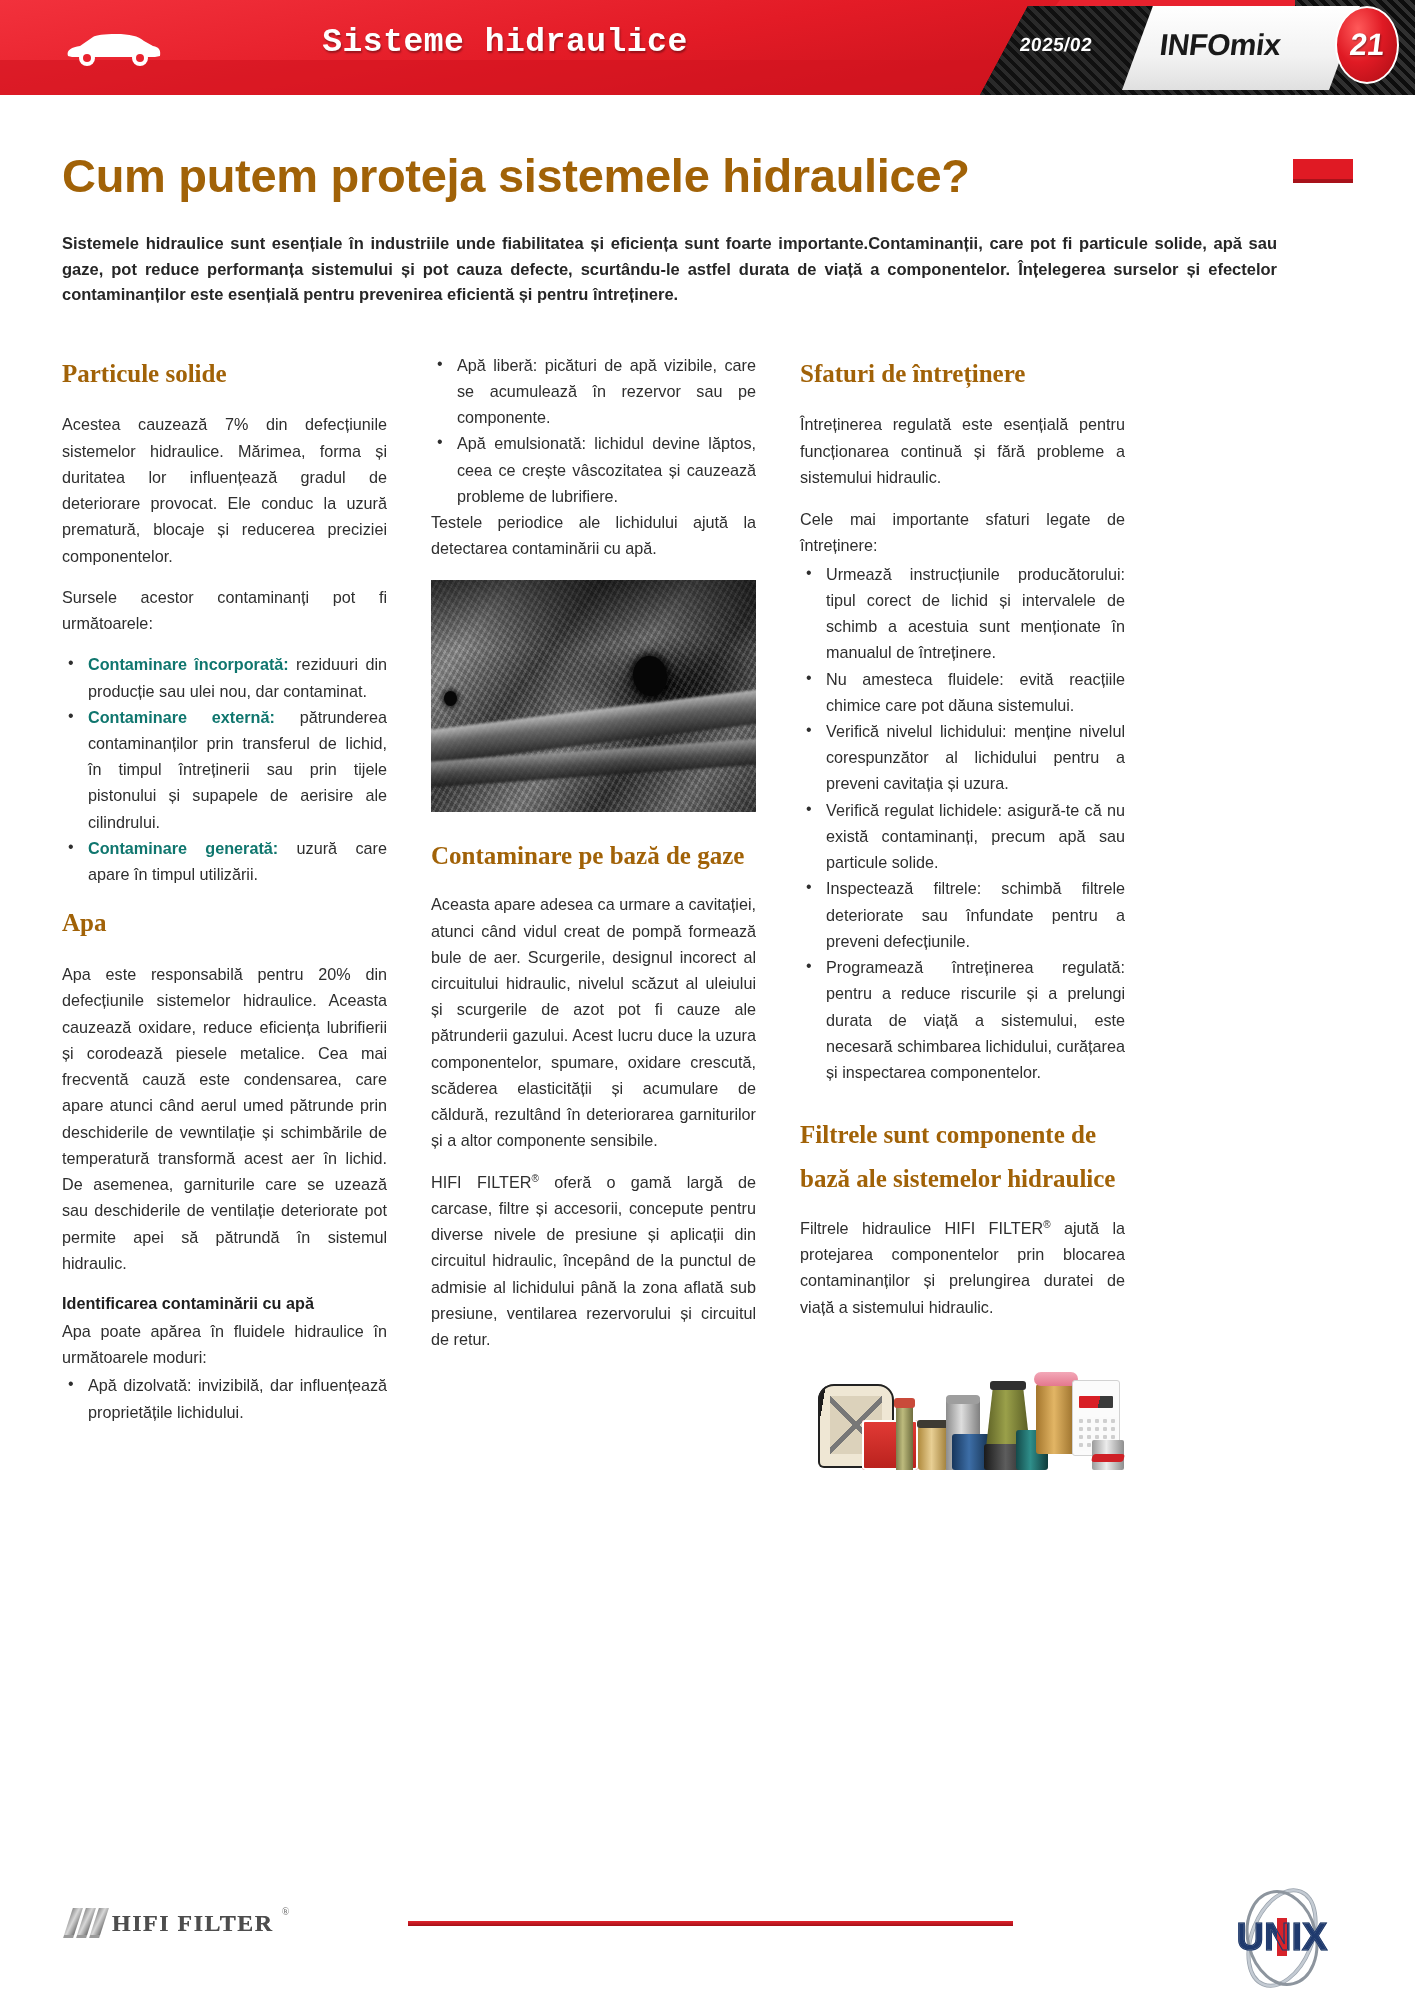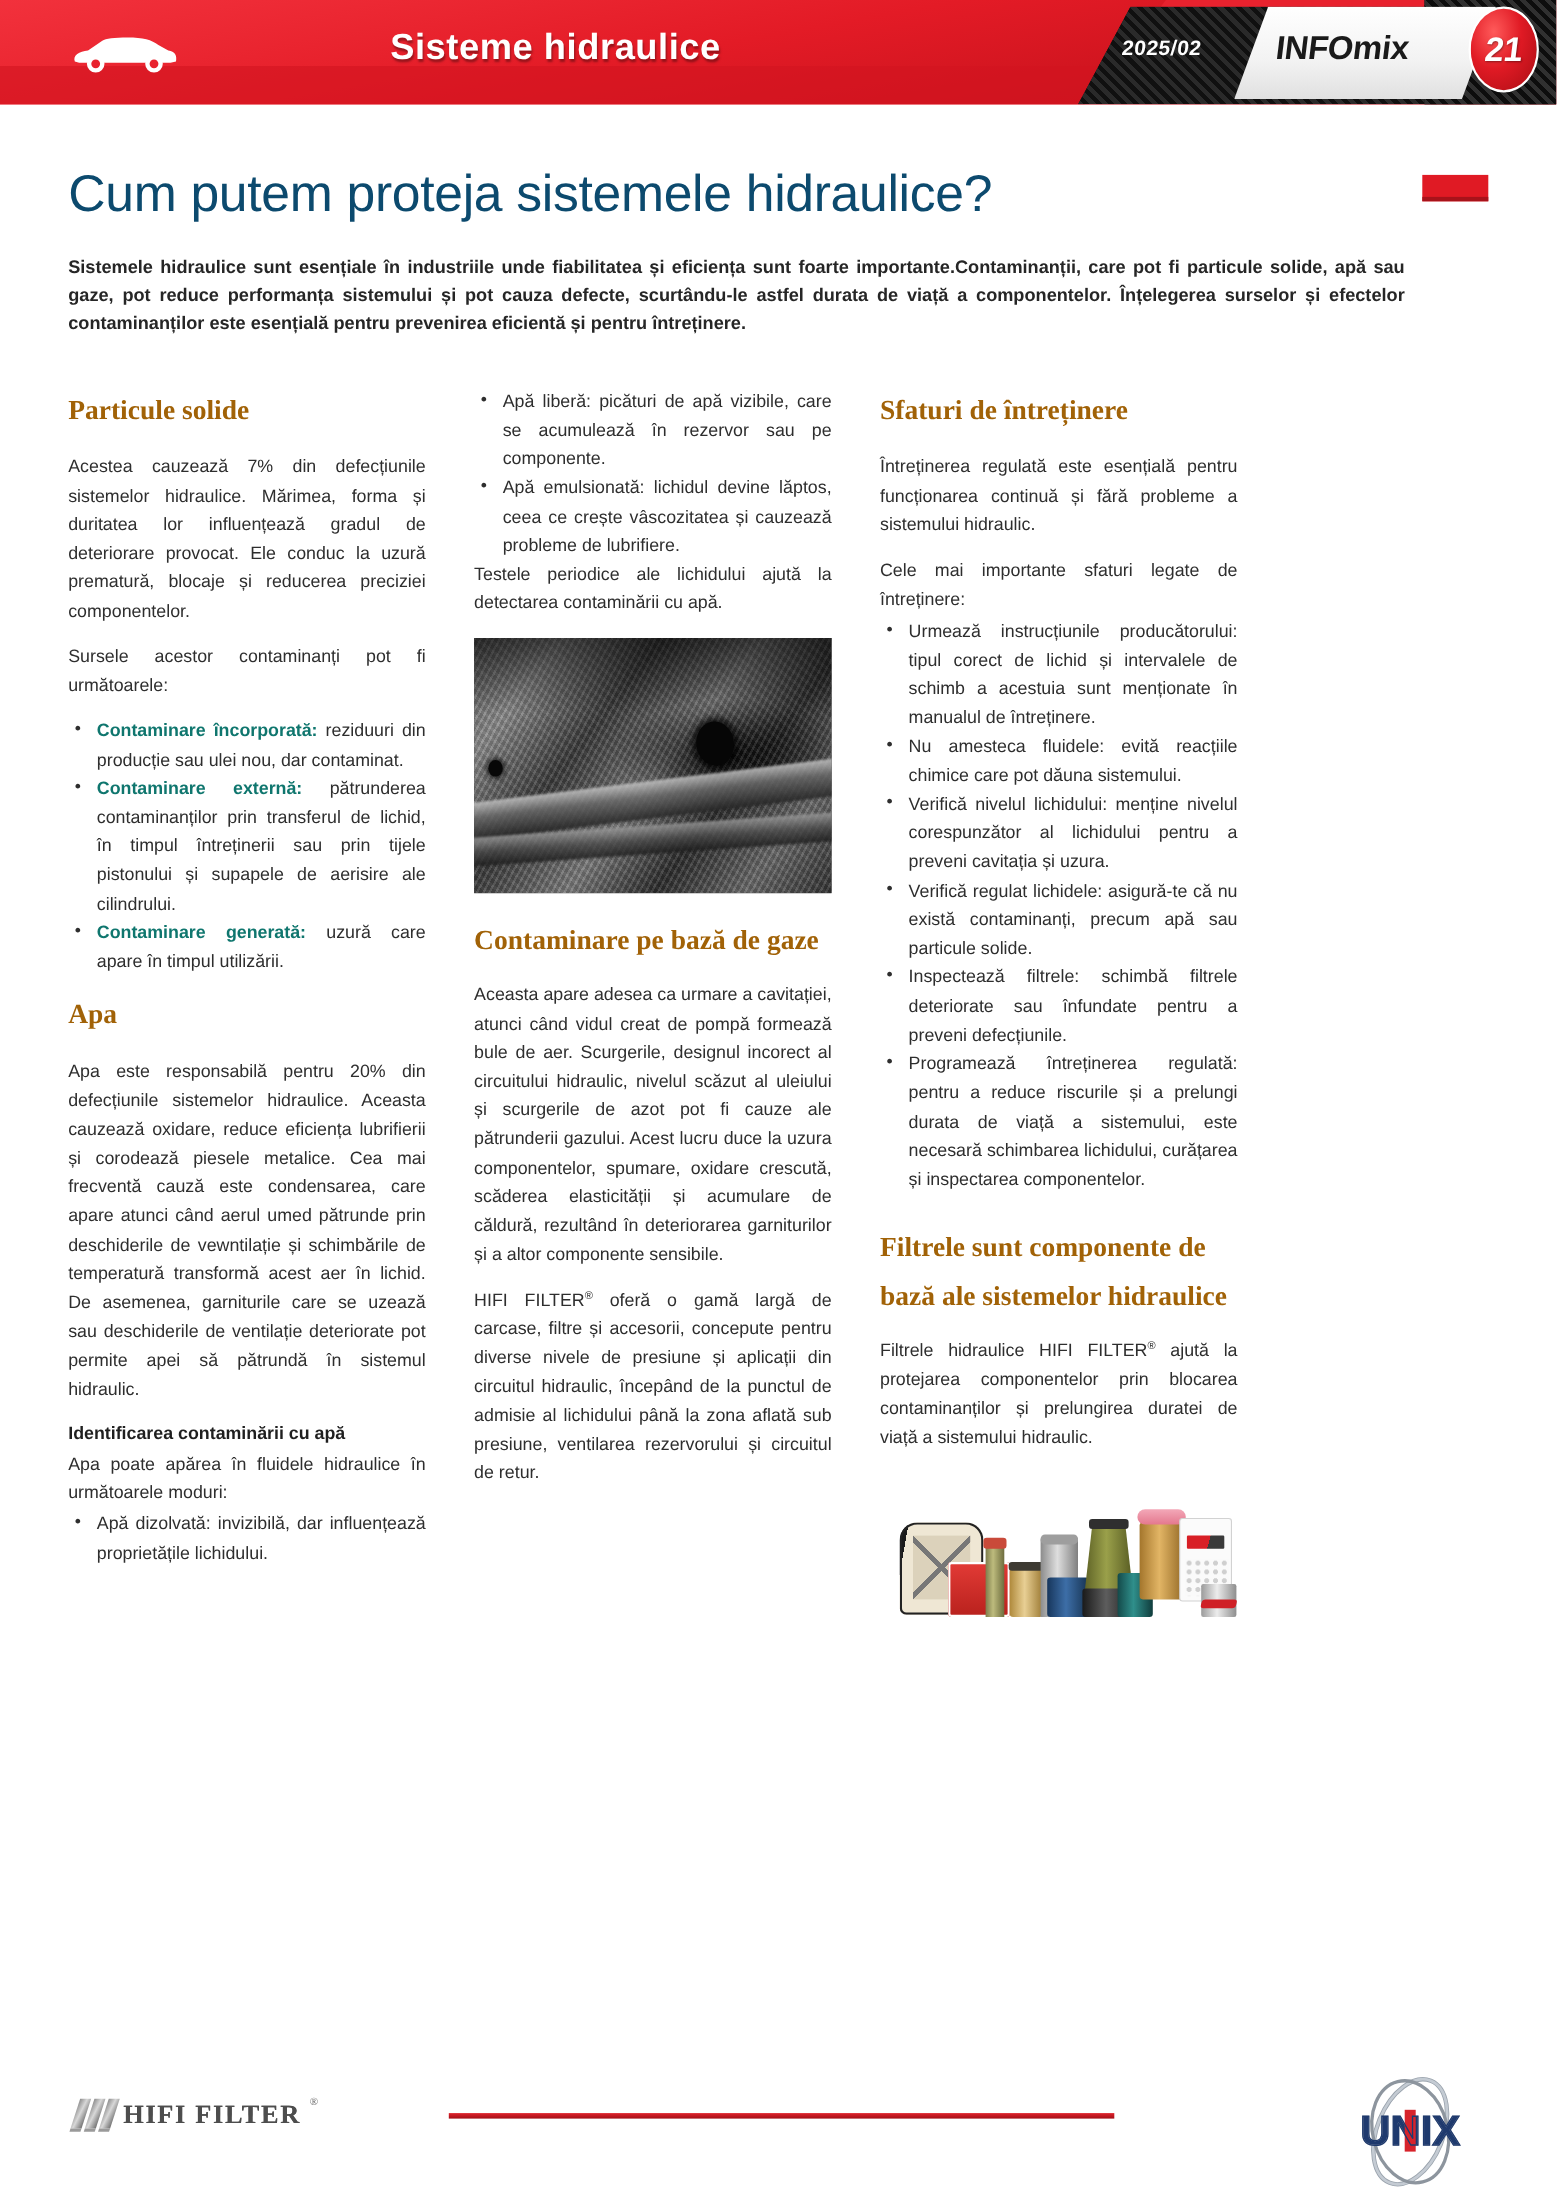--- a/index.html
+++ b/index.html
@@ -42,21 +42,21 @@
     width: 105px; height: 38px;
   }
   .header-title {
     position: absolute;
     left: 0; top: 24px;
     width: 1010px;
     text-align: center;
     color: #ffffff;
     font-size: 33px;
     font-weight: bold;
-    font-family: Liberation Sans, sans-serif;
+    font-family: Liberation Mono, monospace;
     letter-spacing: .5px;
     text-shadow: 1px 2px 2px rgba(0,0,0,.35);
   }
 
   
   .badge-block {
     position: absolute;
     right: 0; top: 0;
     width: 455px; height: 95px;
   }
@@ -129,22 +129,22 @@
   }
 
   .title-row {
     position: relative;
     margin-top: 56px;
     height: 66px;
   }
   h1.main-title {
     font-family: "Liberation Sans Narrow", "Liberation Sans", sans-serif;
     font-size: 47px;
-    font-weight: normal;
-    color: #0c4a6e;
+    font-weight: bold;
+    color: #a16207;
     letter-spacing: -.3px;
     line-height: 1.05;
   }
   .title-red-bar {
     position: absolute;
     right: 0; top: 8px;
     width: 60px; height: 24px;
     background: #e01a24;
     border-bottom: 4px solid #a8121a;
   }

